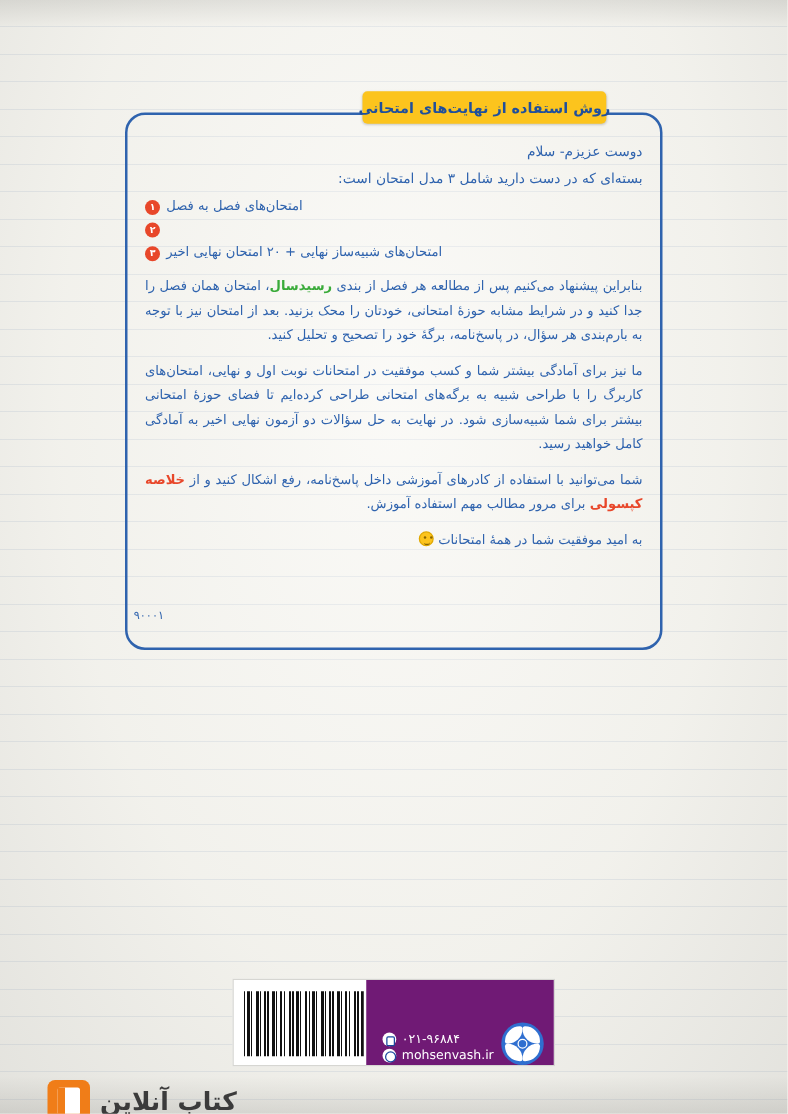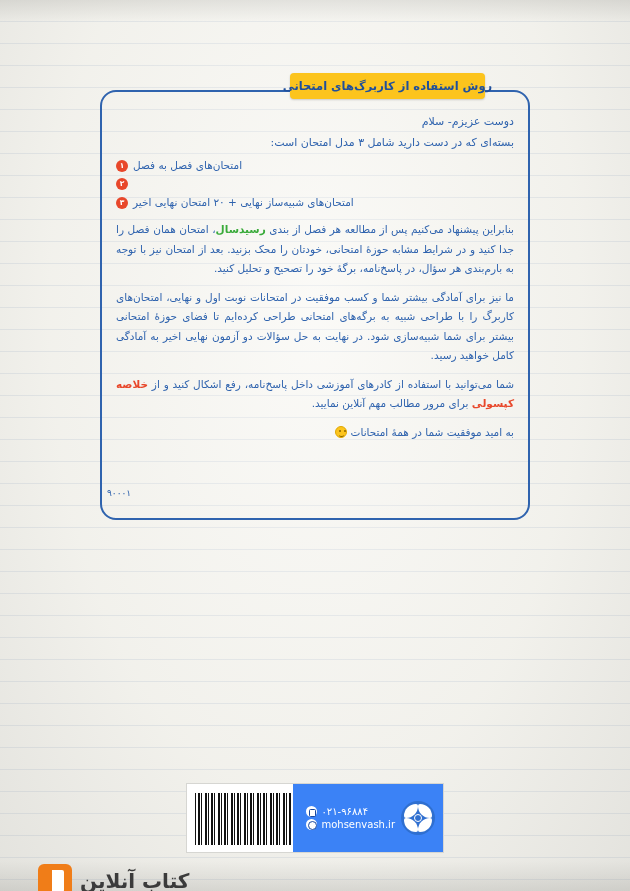--- a/index.html
+++ b/index.html
@@ -171,24 +171,24 @@
     top: 783px;
     width: 258px;
     height: 70px;
     background: #ffffff;
     border: 1px solid #d6d6d2;
   }
   #band-left {
     position: absolute;
     right: 0; top: 0;
     width: 150px; height: 100%;
-    background: #3b82f6;
+    background: #701a75;
     display: flex;
     flex-direction: row;
-    align-items: center;
+    align-items: flex-end;
     padding: 0 8px;
     gap: 6px;
   }
   .fan-logo{
     flex: 0 0 auto;
     width: 34px; height: 34px;
     border-radius: 50%;
     background: #2f6fd0;
     position: relative;
     overflow: hidden;
@@ -285,21 +285,21 @@
 <body>
 
 <div id="page">
   <div class="paper-edge-shadow"></div>
   <div class="paper-edge-shadow bottom"></div>
 </div>
 
 <div id="frame"></div>
 
 <div id="title-ribbon">
-  <span class="t">روش استفاده از کاربرگ‌های امتحانی</span>
+  <span class="t">روش استفاده از نهایت‌های امتحانی</span>
 </div>
 
 <div id="content">
 
   <div class="greet">دوست عزیزم- سلام</div>
   <div class="lead">بسته‌ای که در دست دارید شامل ۳ مدل امتحان است:</div>
 
   <ul class="bullets">
     <li>
       <span class="num-badge">۱</span>
@@ -317,21 +317,21 @@
 
   <p class="para">
     <span>بنابراین پیشنهاد می‌کنیم پس از مطالعه هر فصل از بندی </span><span class="hl-green">رسید‌سال</span><span>، امتحان همان فصل را جدا کنید و در شرایط مشابه حوزهٔ امتحانی، خودتان را محک بزنید. بعد از امتحان نیز با توجه به بارم‌بندی هر سؤال، در پاسخ‌نامه، برگهٔ خود را تصحیح و تحلیل کنید.</span>
   </p>
 
   <p class="para">
     <span>ما نیز برای آمادگی بیشتر شما و کسب موفقیت در امتحانات نوبت اول و نهایی، امتحان‌های کاربرگ را با طراحی شبیه به برگه‌های امتحانی طراحی کرده‌ایم تا فضای حوزهٔ امتحانی بیشتر برای شما شبیه‌سازی شود. در نهایت به حل سؤالات دو آزمون نهایی اخیر به آمادگی کامل خواهید رسید.</span>
   </p>
 
   <p class="para">
-    <span>شما می‌توانید با استفاده از کادرهای آموزشی داخل پاسخ‌نامه، رفع اشکال کنید و از </span><span class="hl-red">خلاصه کپسولی</span><span> برای مرور مطالب مهم آنلاین نمایید.</span>
+    <span>شما می‌توانید با استفاده از کادرهای آموزشی داخل پاسخ‌نامه، رفع اشکال کنید و از </span><span class="hl-red">خلاصه کپسولی</span><span> برای مرور مطالب مهم استفاده آموزش.</span>
   </p>
 
   <p class="para">
     <span>به امید موفقیت شما در همهٔ امتحانات </span><span class="smiley"></span>
   </p>
 
 </div>
 
 <div id="code-label">۹۰۰۰۱</div>
 

